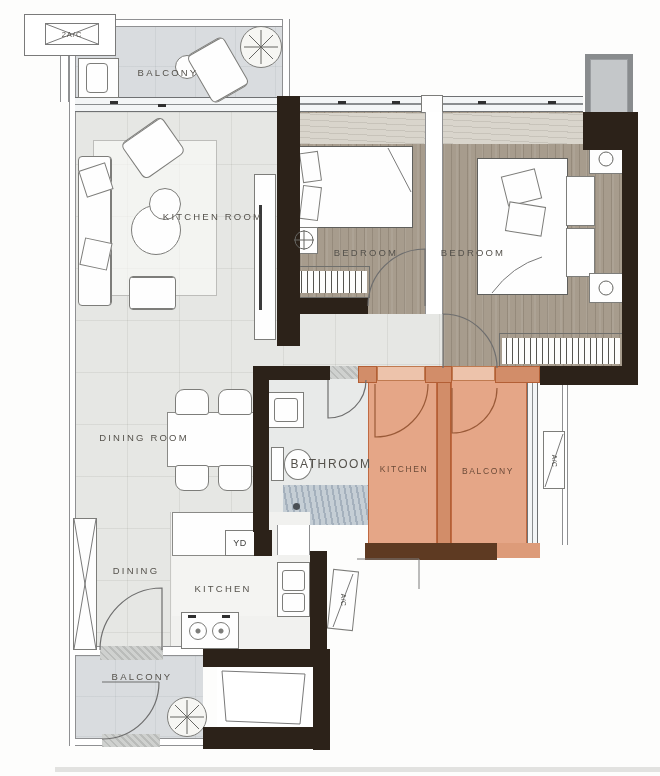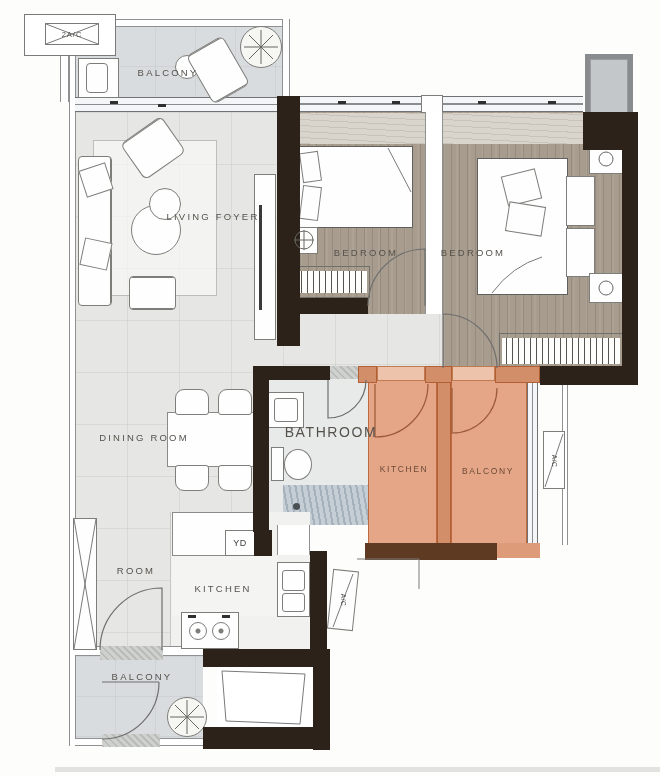--- a/index.html
+++ b/index.html
@@ -230,27 +230,27 @@
       <path d="M 294 240 L 314 240 M 304 230 L 304 250"></path>
       <circle cx="606" cy="159" r="7"></circle>
       <circle cx="606" cy="288" r="7"></circle>
       <path d="M 244 47 L 278 47 M 261 30 L 261 64 M 249 35 L 273 59 M 273 35 L 249 59"></path>
       <path d="M 170 717 L 204 717 M 187 700 L 187 734 M 175 705 L 199 729 M 199 705 L 175 729"></path>
     </g>
   </svg>
 
   <div class="lbl lbl-sm" style="left:72px;top:34px;">2A/C</div>
   <div class="lbl" style="left:168px;top:72px;">BALCONY</div>
-  <div class="lbl" style="left:213px;top:216px;">LIVING FOYER</div>
+  <div class="lbl" style="left:213px;top:216px;">KITCHEN ROOM</div>
   <div class="lbl" style="left:366px;top:252px;">BEDROOM</div>
   <div class="lbl" style="left:473px;top:252px;">BEDROOM</div>
   <div class="lbl" style="left:144px;top:437px;">DINING ROOM</div>
-  <div class="lbl" style="left:331px;top:432px;font-size:14px;letter-spacing:1.6px;">BATHROOM</div>
+  <div class="lbl" style="left:331px;top:464px;font-size:12px;letter-spacing:1.6px;">BATHROOM</div>
   <div class="lbl" style="left:404px;top:469px;font-size:8.5px;letter-spacing:1.6px;color:#6b4a38;">KITCHEN</div>
   <div class="lbl" style="left:488px;top:471px;font-size:8.5px;letter-spacing:1.6px;color:#6b4a38;">BALCONY</div>
-  <div class="lbl" style="left:136px;top:570px;">ROOM</div>
+  <div class="lbl" style="left:136px;top:570px;">DINING</div>
   <div class="lbl" style="left:223px;top:588px;">KITCHEN</div>
   <div class="lbl" style="left:142px;top:676px;">BALCONY</div>
   <div class="lbl" style="left:240px;top:543px;font-size:9px;letter-spacing:.5px;color:#3c3c3a;">YD</div>
   <div class="lbl lbl-rot" style="left:554px;top:461px;">A/C</div>
   <div class="lbl lbl-rot" style="left:343px;top:600px;">A/C</div>
 
 </div>
 
 </body></html>

